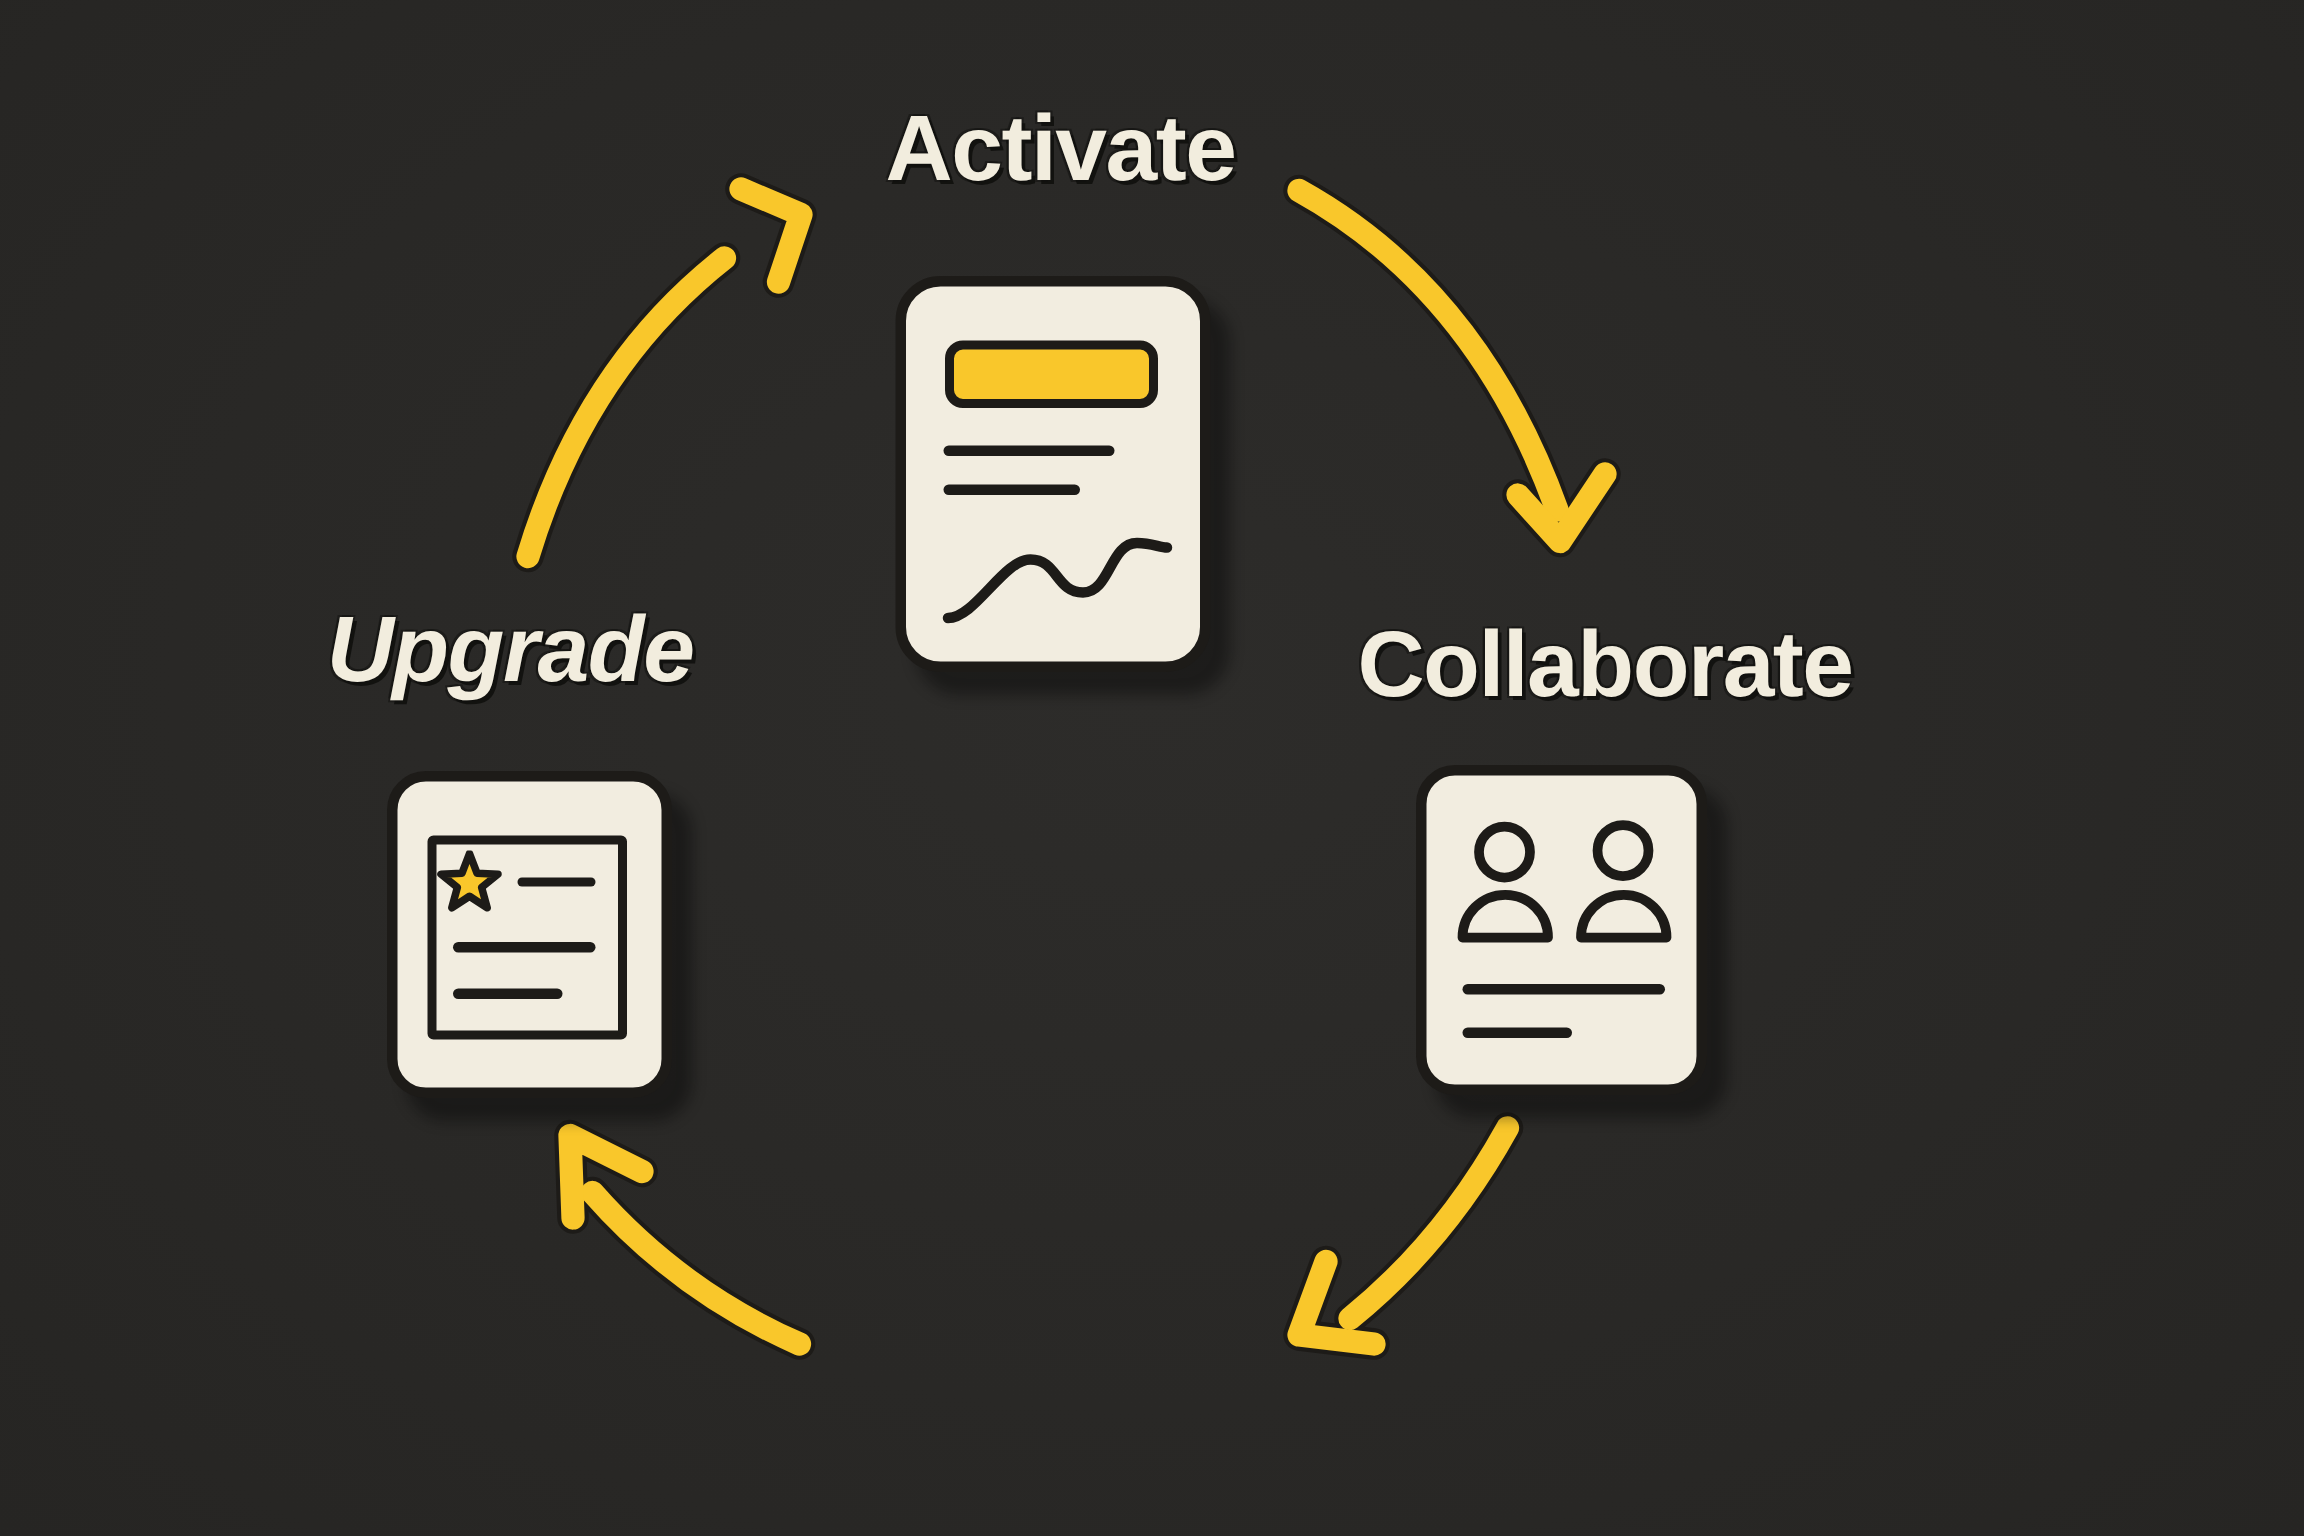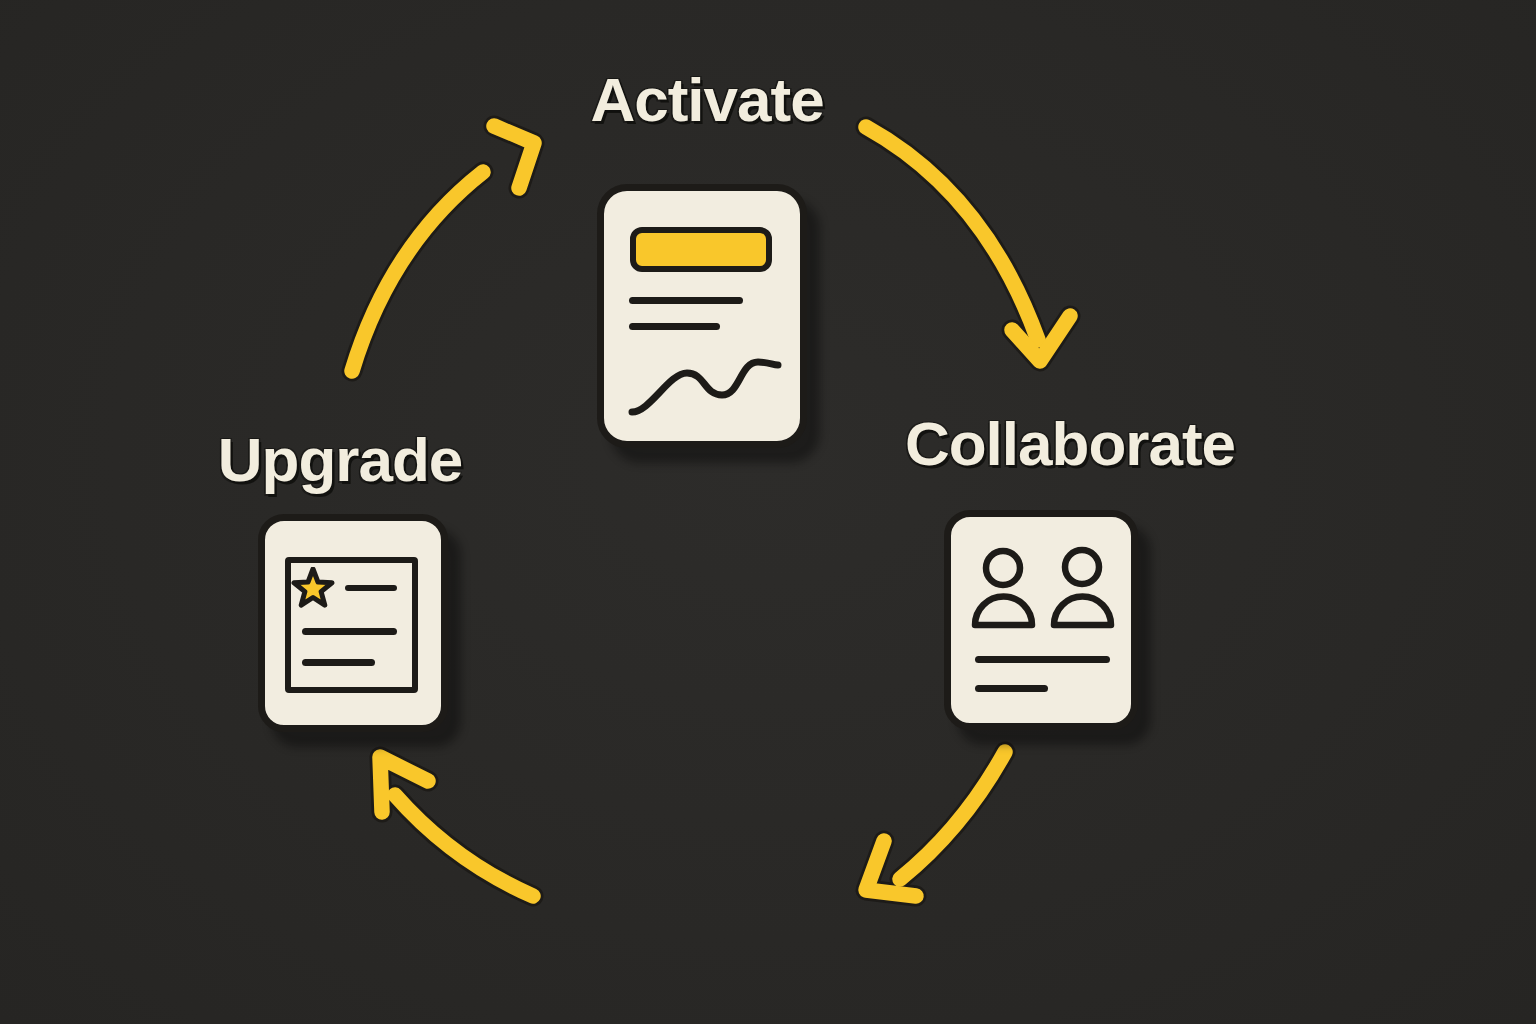--- a/index.html
+++ b/index.html
@@ -89,21 +89,21 @@
     <g>
       <path class="a-out" d="M 352 371 Q 390 245 483 172"></path>
       <path class="a-out" d="M 494 126 L 534 143 L 519 188"></path>
       <path class="a-in" d="M 352 371 Q 390 245 483 172"></path>
       <path class="a-in" d="M 494 126 L 534 143 L 519 188"></path>
     </g>
   </svg>
 
   <div class="label" style="left:707px;  top:64px;">Activate</div>
   <div class="label" style="left:1070px; top:408px;">Collaborate</div>
-  <div class="label" style="left:340px;  top:424px;">Upgrade</div>
+  <div class="label" style="left:340px;  top:398px;font-style:italic;">Upgrade</div>
 
   <div class="card card-doc">
     <div class="hl-bar"></div>
     <div class="tline doc-l1"></div>
     <div class="tline doc-l2"></div>
     <svg class="doc-wave" width="160" height="60" viewBox="0 0 160 60">
       <path class="ink-stroke" stroke-width="7" d="M 7 54 C 25 54 44 15 62 15 C 80 15 79 37 97 37 C 115 37 115 4 133 4 C 143 4 148 7 153 7"></path>
     </svg>
   </div>
 

